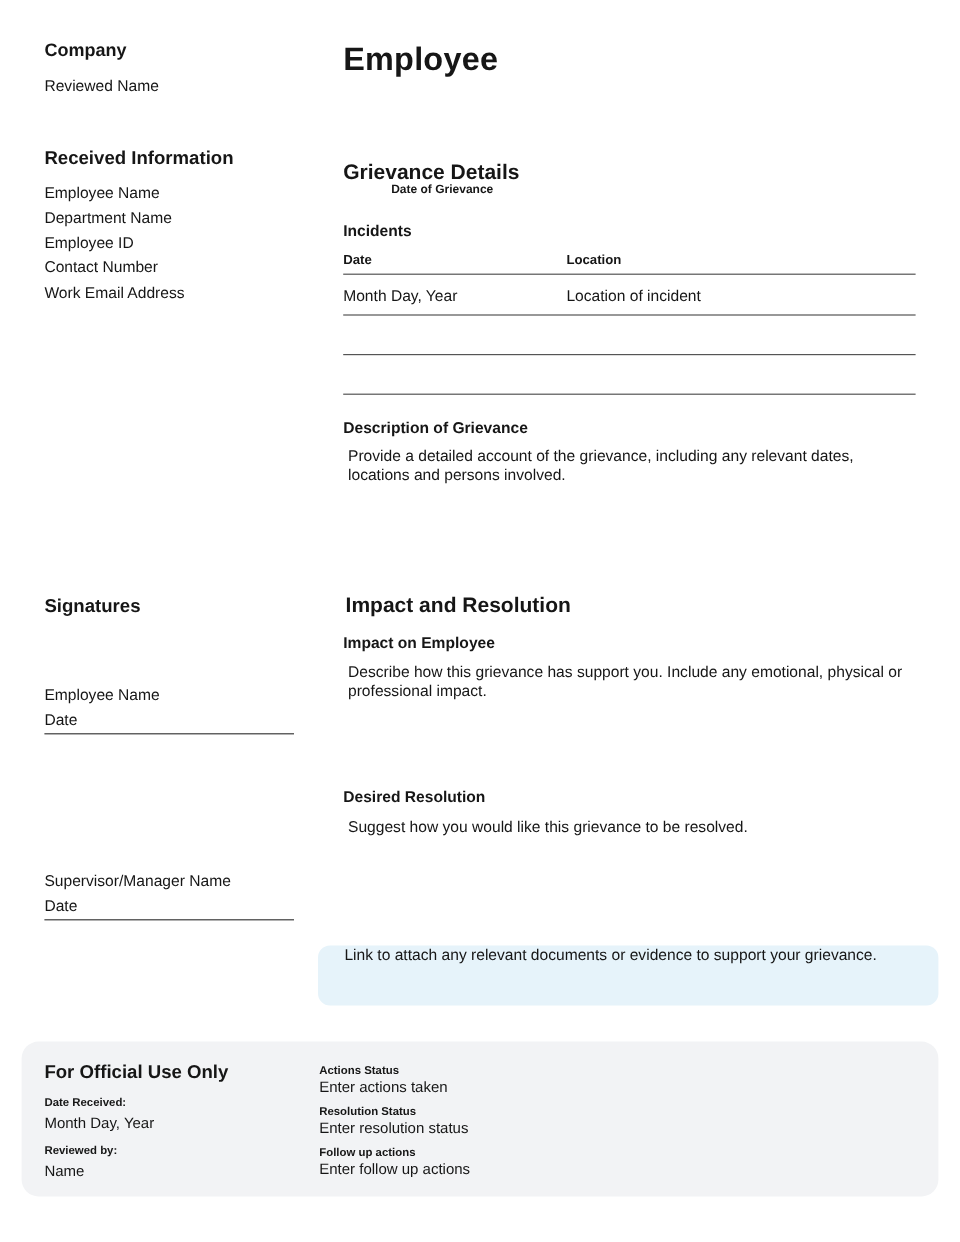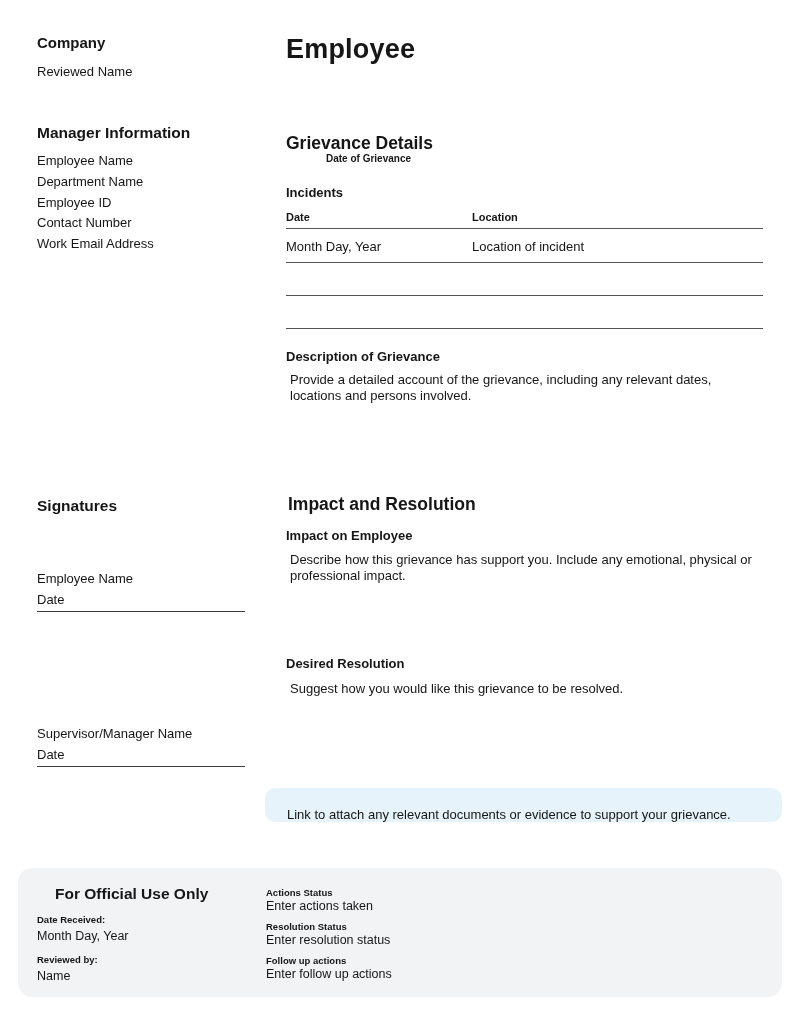--- a/index.html
+++ b/index.html
@@ -56,57 +56,57 @@
   .description-text  { left: 290px; top: 372px; width: 450px; font-size: 13px; line-height: 16px; }
 
   .impact-heading { left: 288px; top: 494px; font-size: 17.5px; font-weight: bold; }
   .impact-label   { left: 286px; top: 528px; font-size: 13px; font-weight: bold; }
   .impact-text    { left: 290px; top: 552px; width: 485px; font-size: 13px; line-height: 16px; }
   .resolution-label { left: 286px; top: 656px; font-size: 13px; font-weight: bold; }
   .resolution-text  { left: 290px; top: 681px; width: 485px; font-size: 13px; line-height: 16px; }
 
   
   .attachment-box {
-    left: 265px; top: 788px; width: 517px; height: 34px;
+    left: 265px; top: 788px; width: 517px; height: 50px;
     background: var(--attachment-bg);
     border-radius: 10px;
-    display: flex; align-items: flex-end;
+    display: flex; align-items: flex-start;
     padding-left: 22px;
     font-size: 13px;
     cursor: pointer;
   }
 
   
   .official-box {
     left: 18px; top: 868px; width: 764px; height: 129px;
     background: var(--official-bg);
     border-radius: 14px;
   }
   .official-left  { position: absolute; left: 19px; top: 17px; }
   .official-right { position: absolute; left: 248px; top: 19px; }
-  .official-heading { font-size: 15.5px; font-weight: bold; margin-left: 18px; }
+  .official-heading { font-size: 15.5px; font-weight: bold; }
   .mini-label { font-size: 9.5px; font-weight: bold; }
   .mini-value { font-size: 12.5px; }
   .official-left .mini-label  { margin-top: 11px; }
   .official-left .mini-value  { margin-top: 4px; }
   .official-right .mini-value { margin-top: 1px; }
   .official-right .mini-label { margin-top: 8px; }
   .official-right .mini-label:first-child { margin-top: 0; }
 </style>
 </head>
 <body>
 
 <div class="abs company-label">Company</div>
 <div class="abs company-name">Reviewed Name</div>
 
 <div class="abs form-title">
   <div>Employee</div>
 </div>
 
-<div class="abs personal-heading">Manager Information</div>
+<div class="abs personal-heading">Received Information</div>
 <div class="abs personal-fields">
   <div>Employee Name</div>
   <div>Department Name</div>
   <div>Employee ID</div>
   <div>Contact Number</div>
   <div>Work Email Address</div>
 </div>
 
 <div class="abs grievance-heading">Grievance Details</div>
 <div class="abs date-grievance-label">Date of Grievance</div>

